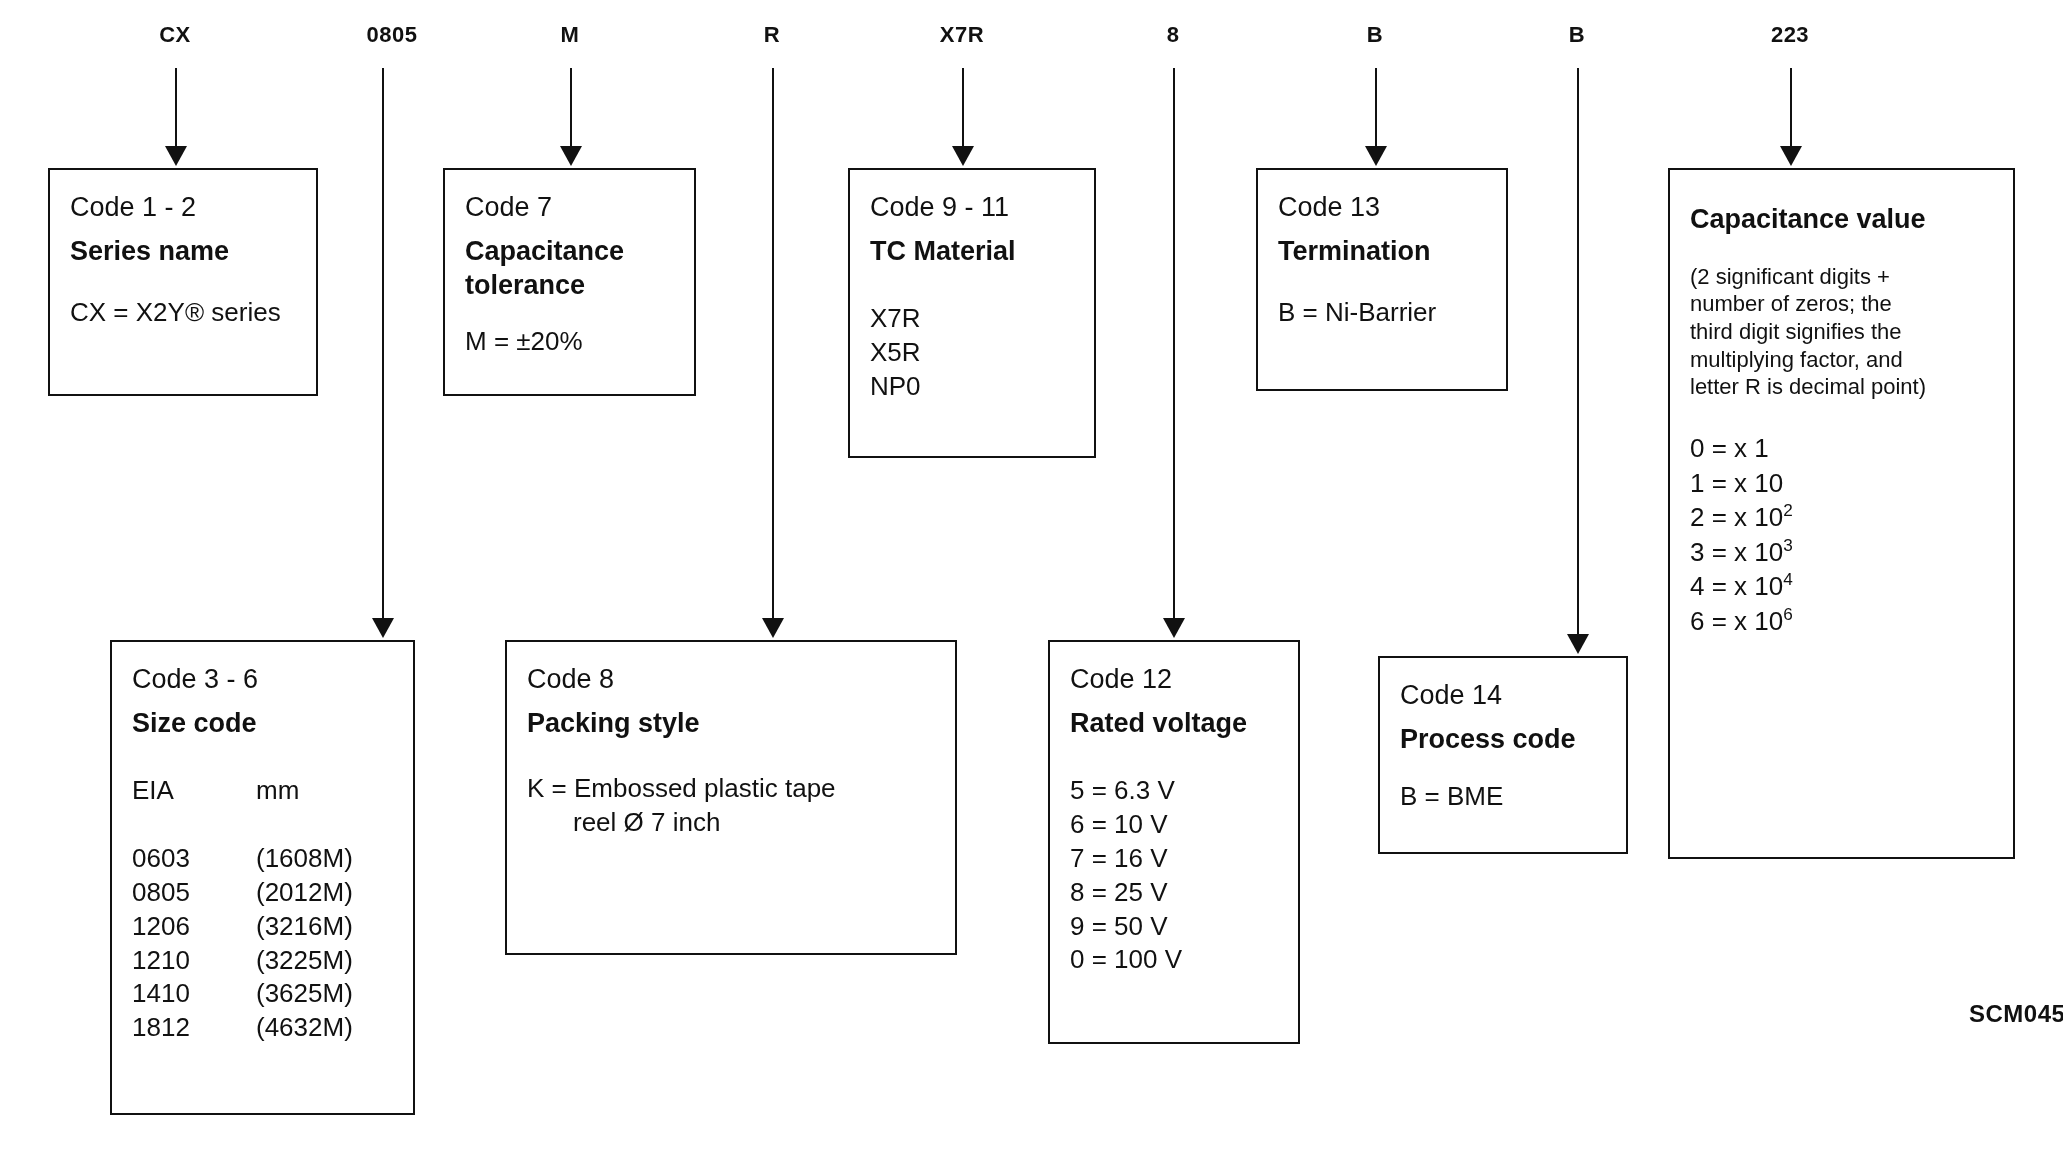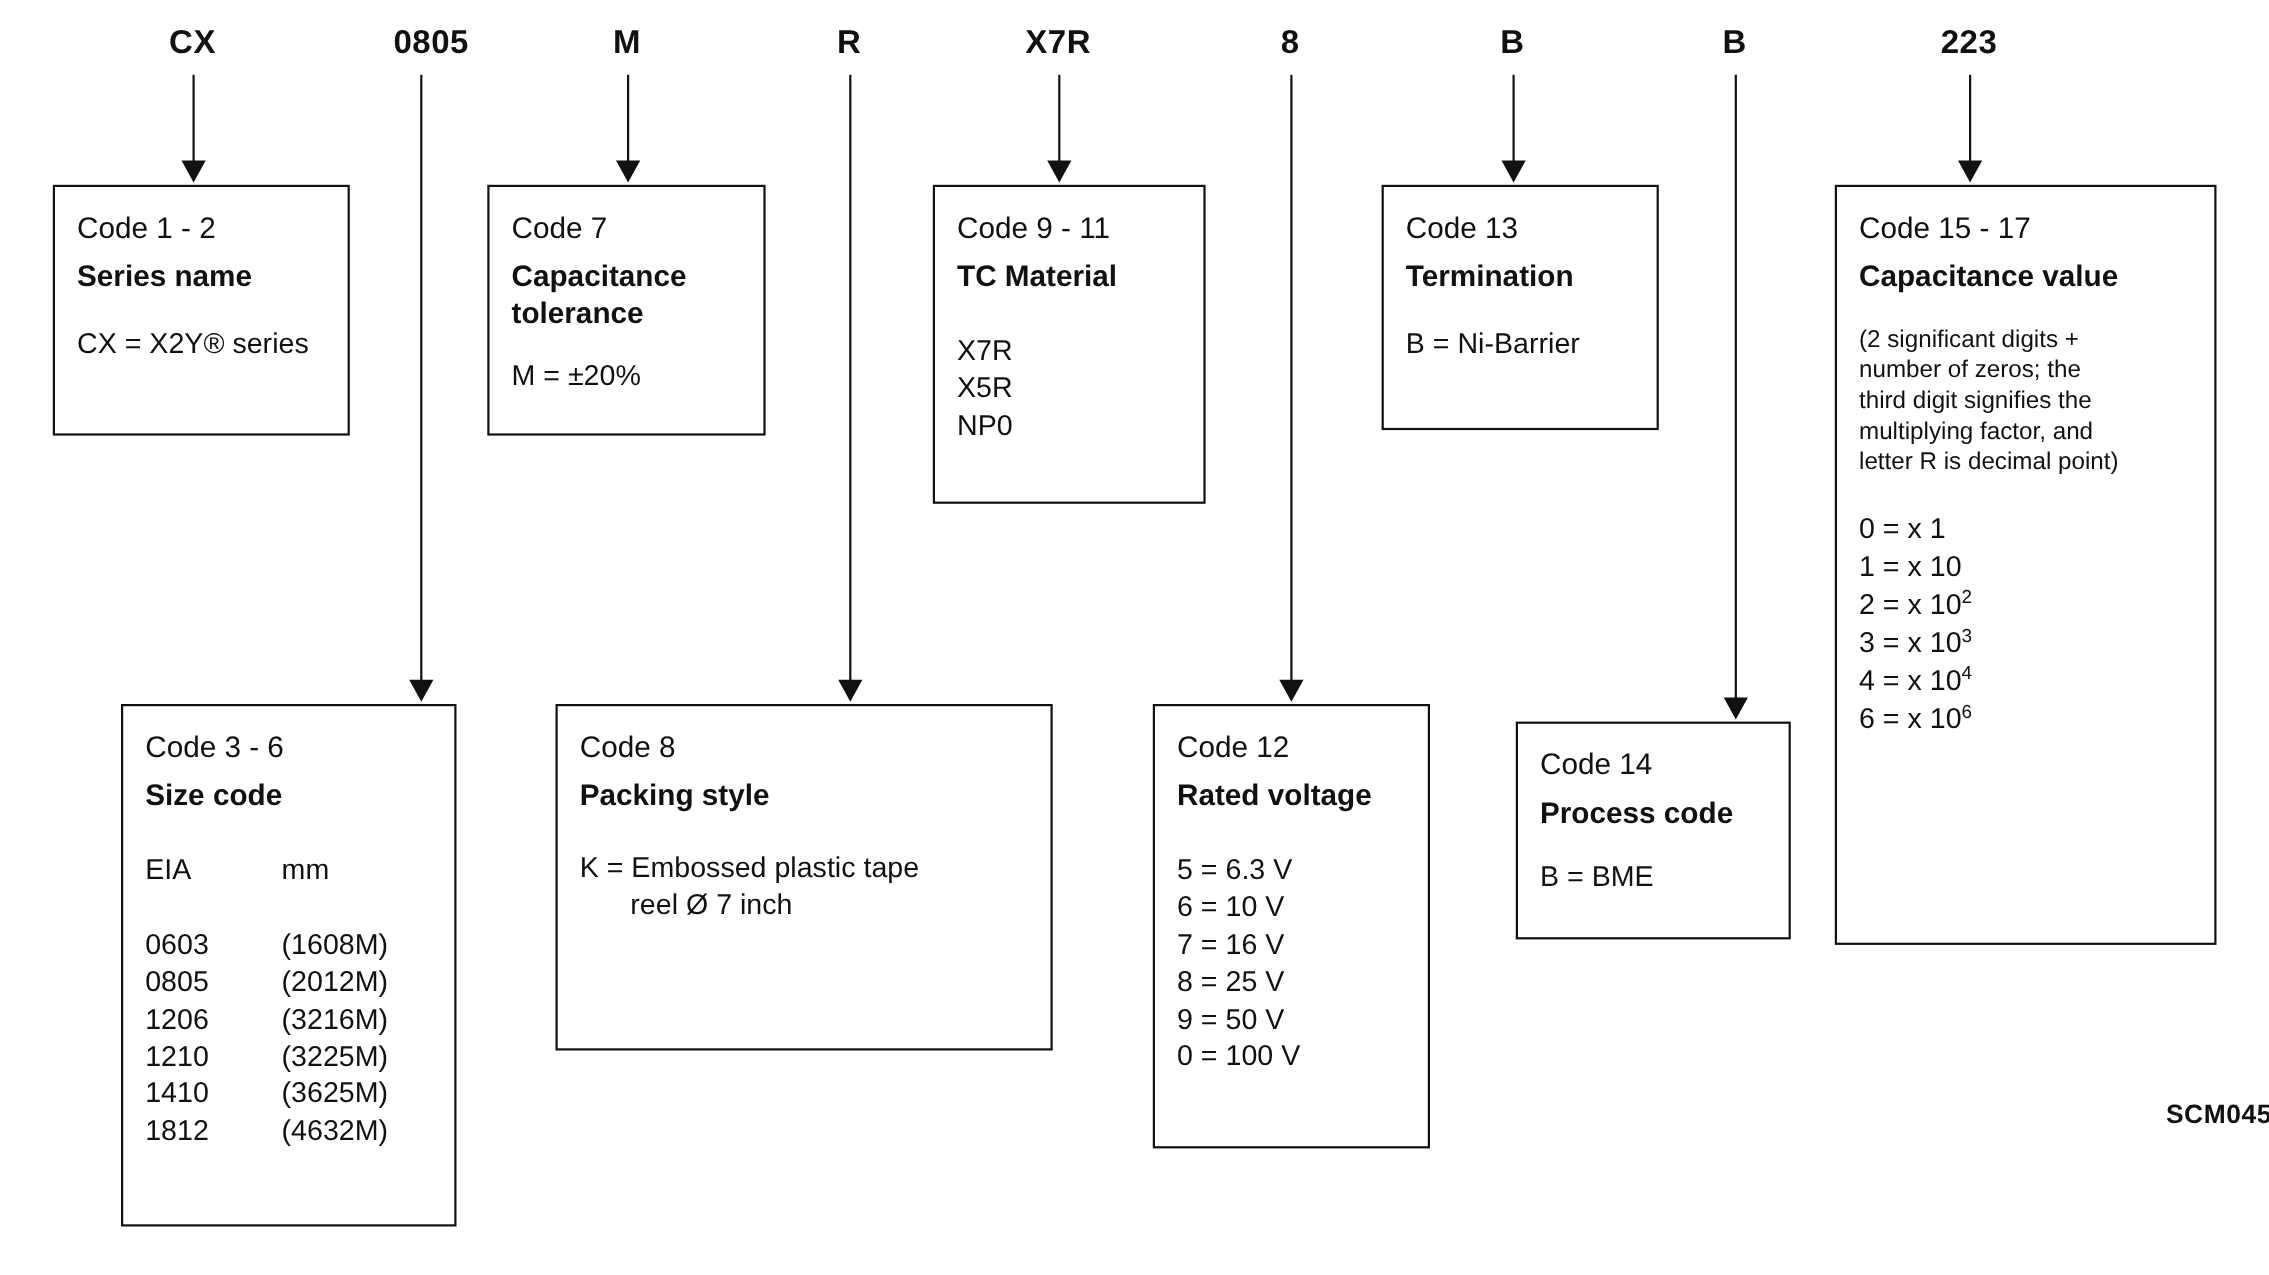--- a/index.html
+++ b/index.html
@@ -14,21 +14,21 @@
     background: #ffffff;
     font-family: "Liberation Sans", sans-serif;
     color: #111111;
     overflow: hidden;
   }
 
   
   .code-label {
     position: absolute;
     font-weight: bold;
-    font-size: 30px;
+    font-size: 22px;
     letter-spacing: 0.5px;
     white-space: nowrap;
     transform: translateX(-50%);
     text-align: center;
     line-height: 1;
   }
 
   
   .connector {
     position: absolute;
@@ -181,21 +181,20 @@
       <div class="box-code">Code 13</div>
       <div class="box-title">Termination</div>
       <div class="box-body">
         <div class="ln">B = Ni-Barrier</div>
       </div>
     </div>
   </div>
 
   <div class="box" style="left:1668px; top:168px; width:347px; height:691px;">
     <div class="box-inner">
-      <div class="box-code">Code 15 - 17</div>
       <div class="box-title">Capacitance value</div>
       <div class="box-note">
         <div>(2 significant digits +</div>
         <div>number of zeros; the</div>
         <div>third digit signifies the</div>
         <div>multiplying factor, and</div>
         <div>letter R is decimal point)</div>
       </div>
       <div class="mult-list" id="mult-list">
           <div class="ln">0 = x 1</div>

